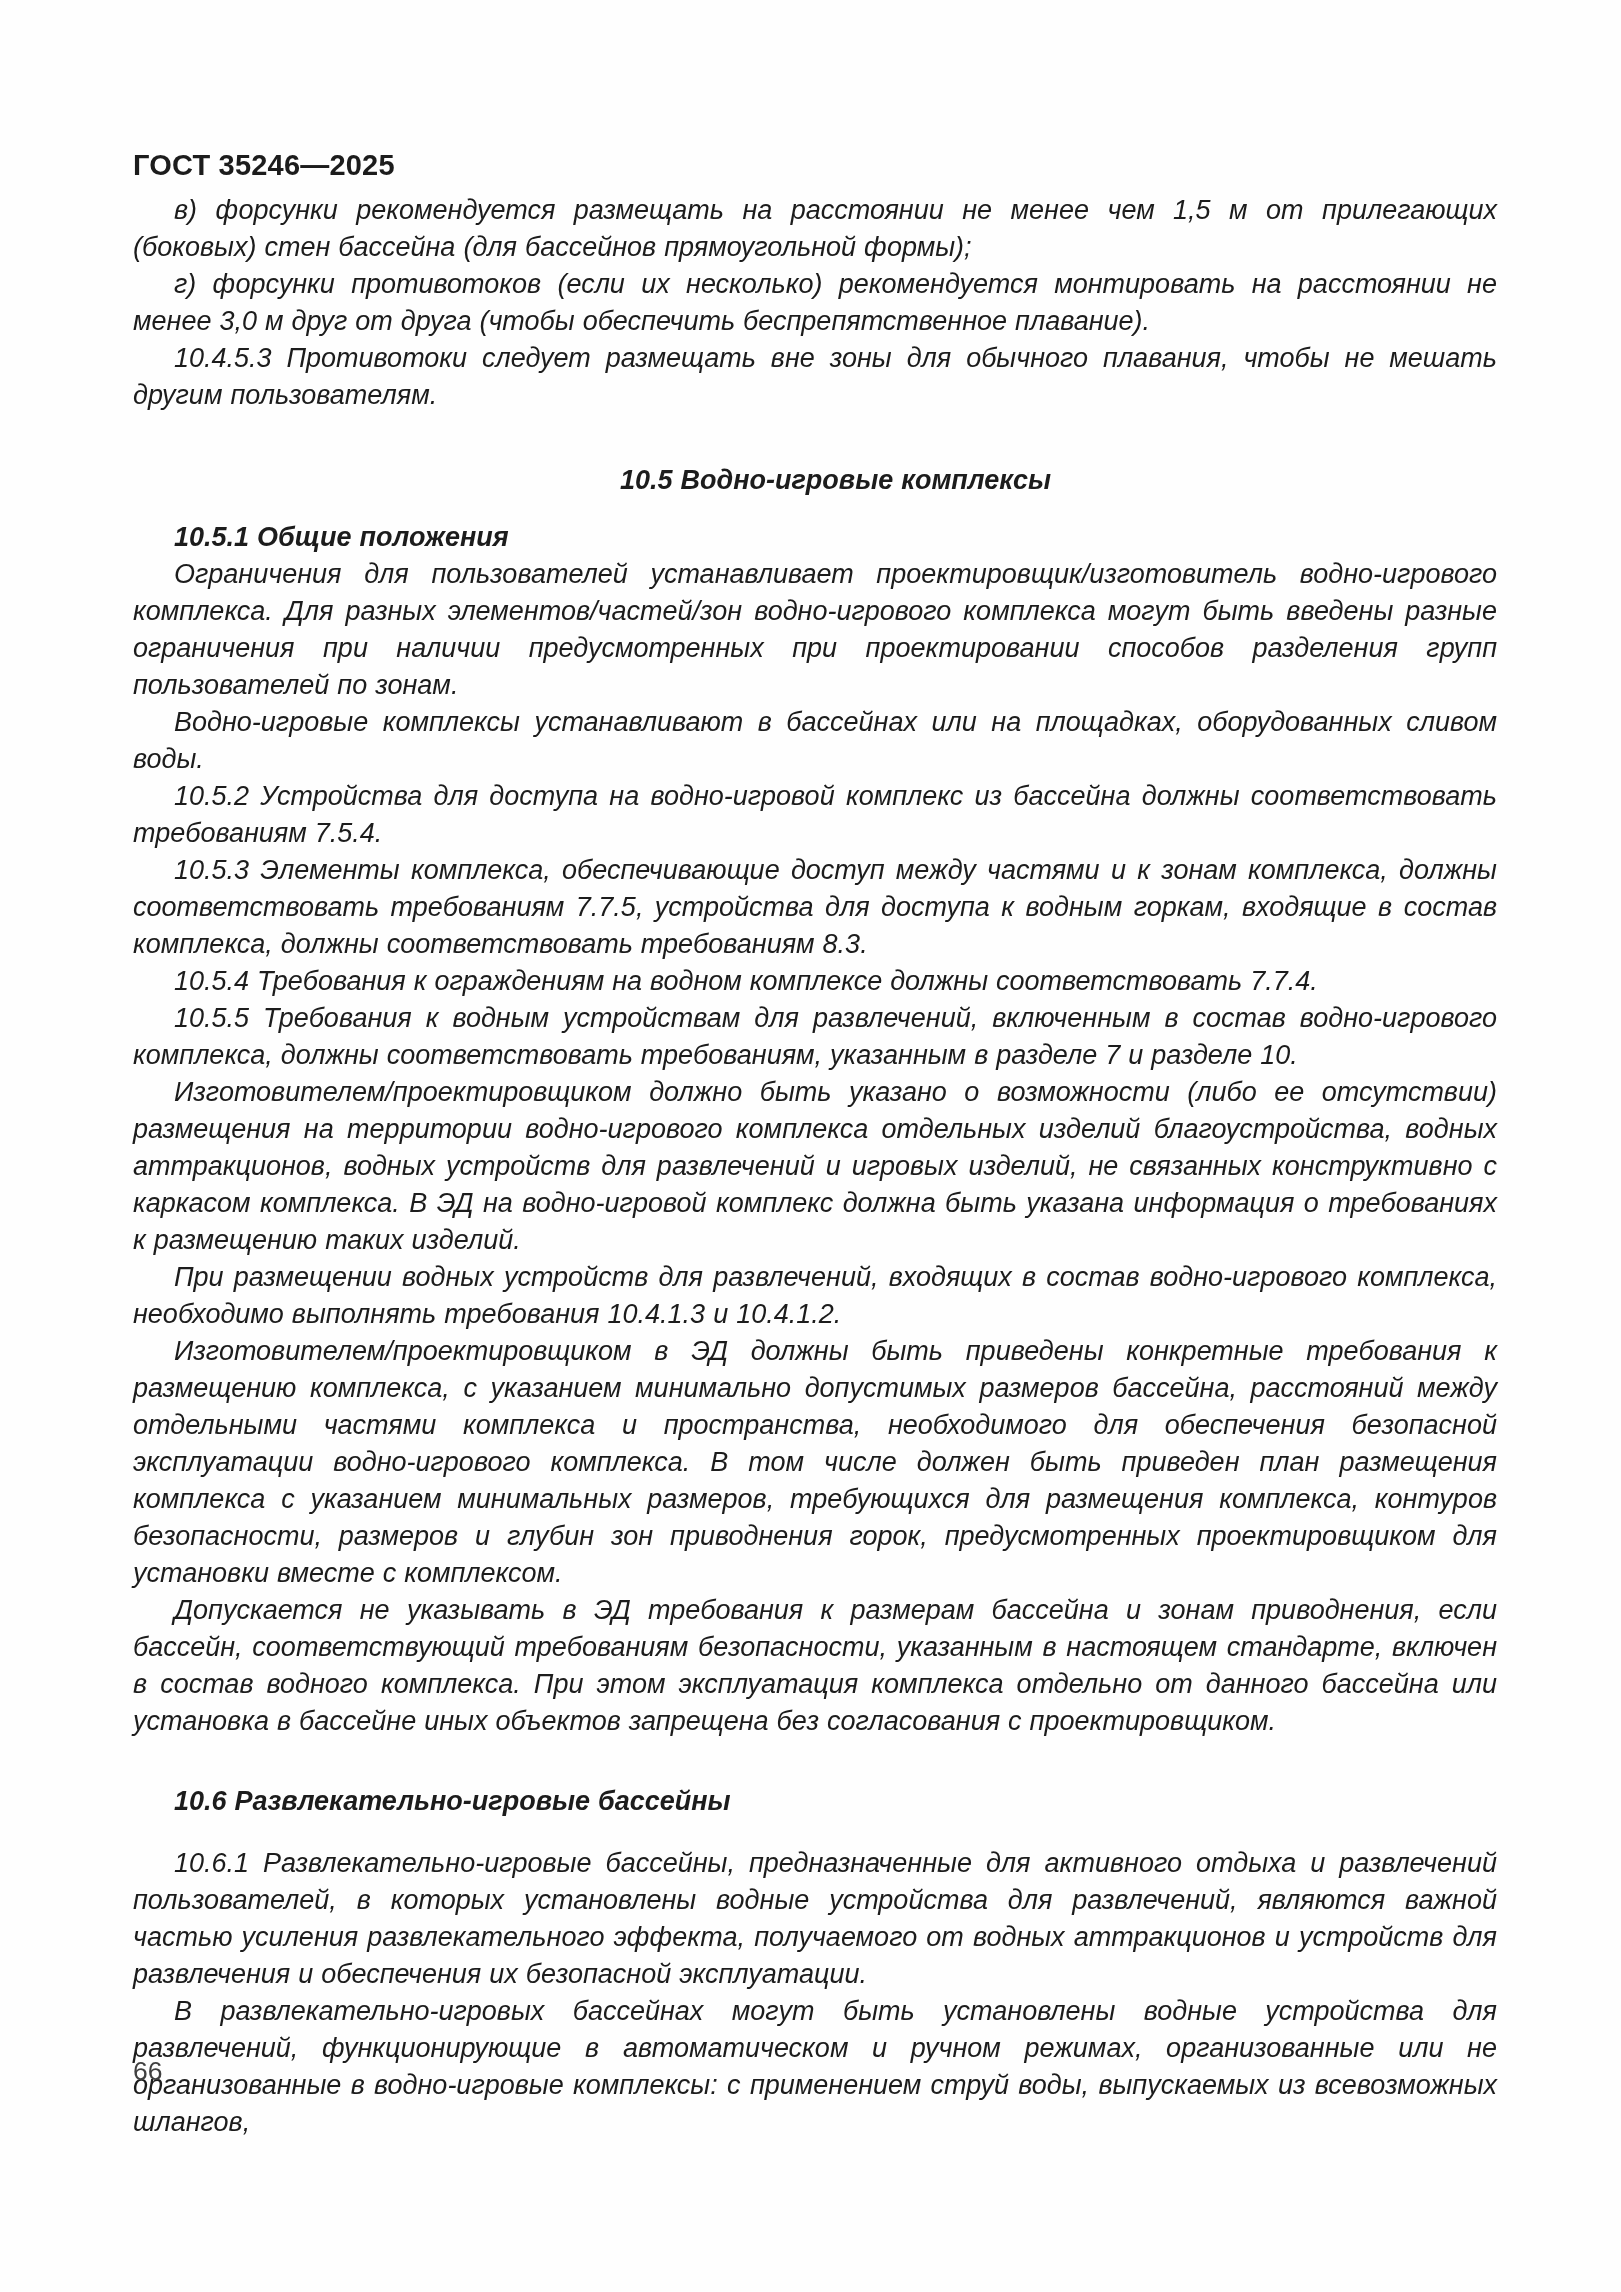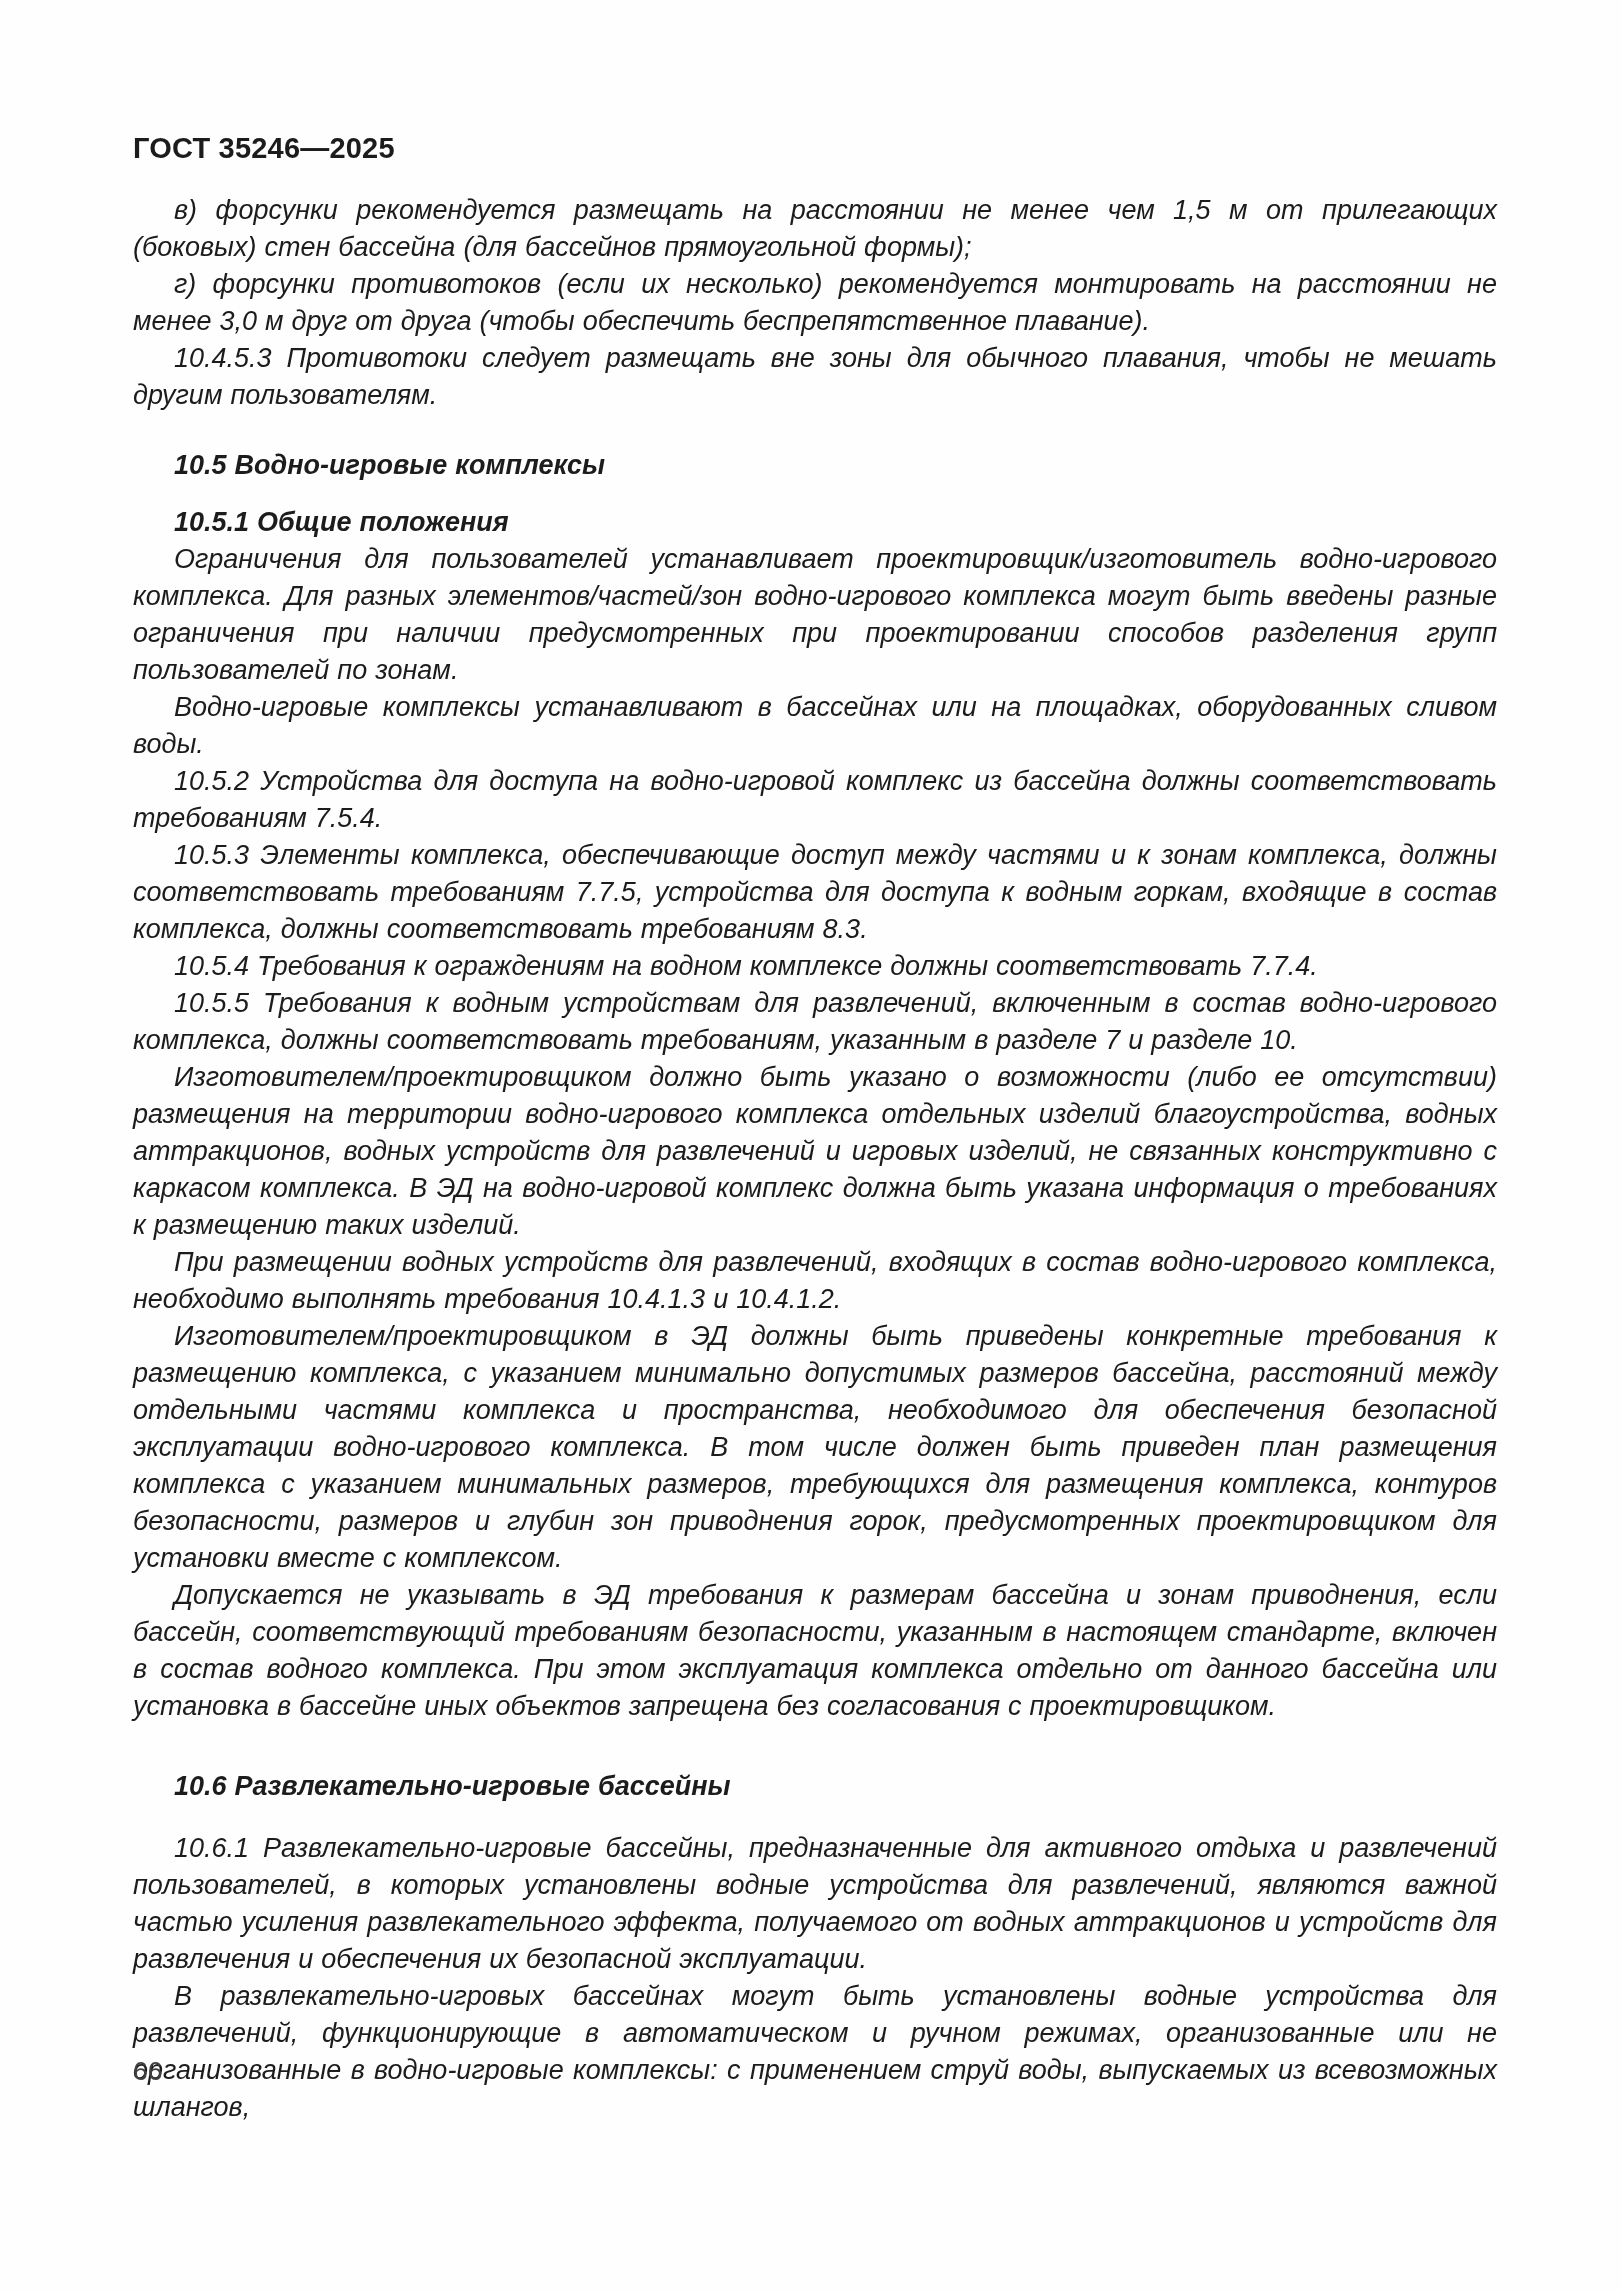--- a/index.html
+++ b/index.html
@@ -12,21 +12,21 @@
     width: 1621px;
     height: 2293px;
     background: #fefefe;
     font-family: "Liberation Sans", "DejaVu Sans", sans-serif;
     color: #1c1c1c;
     box-sizing: border-box;
     overflow: hidden;
   }
   .doc-header {
     position: absolute;
-    top: 132px;
+    top: 149px;
     left: 133px;
     font-size: 29px;
     font-weight: bold;
     letter-spacing: 0.2px;
   }
   .doc-body {
     position: absolute;
     top: 192px;
     left: 133px;
     width: 1364px;
@@ -38,22 +38,23 @@
     text-align: justify;
     text-indent: 41px;
     word-spacing: 0.5px;
     font-style: italic;
   }
   .heading {
     font-weight: bold;
     text-align: left;
   }
   .h-sec {
-    margin-top: 33px;
+    margin-top: 48px;
     margin-bottom: 19.6px;
+    text-align: center;
   }
   .h-sub {
     margin-top: 13.7px;
     margin-bottom: 0;
   }
   .h-sec2 {
     margin-top: 43px;
     margin-bottom: 25.5px;
   }
   .page-footer {

